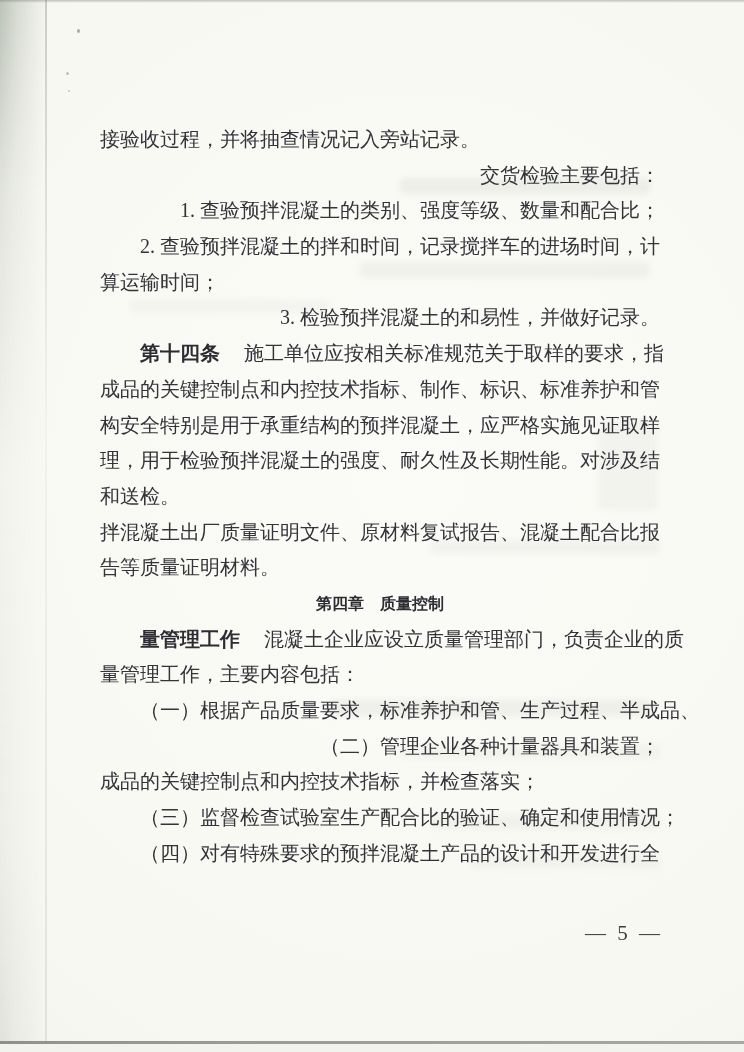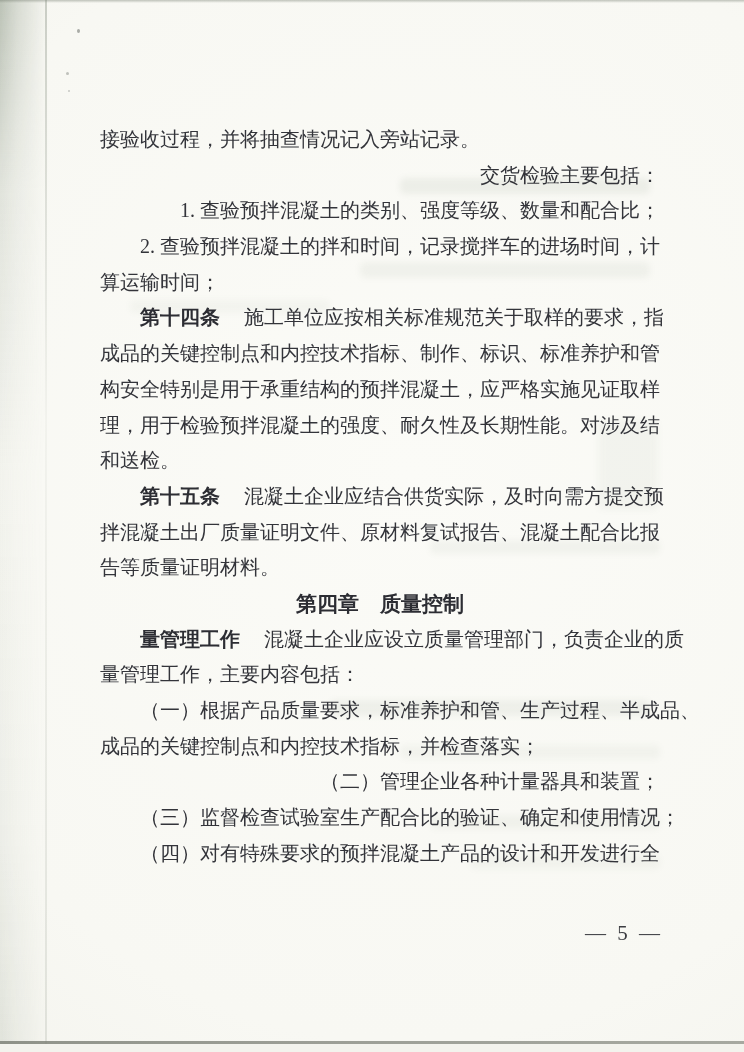--- a/index.html
+++ b/index.html
@@ -45,21 +45,21 @@
   .line{
     height:35.7px;line-height:35.7px;font-size:20px;
     white-space:nowrap;letter-spacing:0;
   }
   .ind{padding-left:40px;text-align:right;}
   .lead{
     font-family:Liberation Mono, monospace;
     font-weight:bold;margin-right:24px;color:#2c2d33;
   }
   .chapter{
-    text-align:center;font-weight:bold;font-size:21px;
+    text-align:center;font-weight:bold;font-size:16px;
     font-family:"Liberation Sans","DejaVu Sans",sans-serif;
     color:#2c2d33;white-space:normal;
   }
   .page-number{
     position:absolute;top:918px;right:81px;
     font-size:21px;color:#3c3d42;letter-spacing:3px;
     line-height:30px;
   }
   
   .smudge{
@@ -95,33 +95,33 @@
   <div class="speck" style="left:77px;top:29px;width:3px;height:4px;opacity:.55"></div>
   <div class="speck" style="left:66px;top:72px;width:3px;height:3px;opacity:.4"></div>
   <div class="speck" style="left:68px;top:90px;width:2px;height:2px;opacity:.35"></div>
 
   <div class="text-block">
     <div class="line">接验收过程，并将抽查情况记入旁站记录。</div>
     <div class="line ind">交货检验主要包括：</div>
     <div class="line ind">1. 查验预拌混凝土的类别、强度等级、数量和配合比；</div>
     <div class="line ind">2. 查验预拌混凝土的拌和时间，记录搅拌车的进场时间，计</div>
     <div class="line">算运输时间；</div>
+    <div class="line ind">3. 检验预拌混凝土的和易性，并做好记录。</div>
     <div class="line ind"><span class="lead">第十四条</span><span>施工单位应按相关标准规范关于取样的要求，指</span></div>
     <div class="line">成品的关键控制点和内控技术指标、制作、标识、标准养护和管</div>
     <div class="line">构安全特别是用于承重结构的预拌混凝土，应严格实施见证取样</div>
     <div class="line">理，用于检验预拌混凝土的强度、耐久性及长期性能。对涉及结</div>
     <div class="line">和送检。</div>
-    <div class="line ind"><span class="lead">第十五条</span><span>混凝土企业应结合供货实际，及时向需方提交预</span></div>
     <div class="line">拌混凝土出厂质量证明文件、原材料复试报告、混凝土配合比报</div>
     <div class="line">告等质量证明材料。</div>
     <div class="line chapter">第四章　质量控制</div>
     <div class="line ind"><span class="lead">量管理工作</span><span>混凝土企业应设立质量管理部门，负责企业的质</span></div>
     <div class="line">量管理工作，主要内容包括：</div>
     <div class="line ind">（一）根据产品质量要求，标准养护和管、生产过程、半成品、</div>
+    <div class="line ind">（二）管理企业各种计量器具和装置；</div>
     <div class="line">成品的关键控制点和内控技术指标，并检查落实；</div>
-    <div class="line ind">（二）管理企业各种计量器具和装置；</div>
     <div class="line ind">（三）监督检查试验室生产配合比的验证、确定和使用情况；</div>
     <div class="line ind">（四）对有特殊要求的预拌混凝土产品的设计和开发进行全</div>
   </div>
 
   <div class="page-number">— 5 —</div>
 
 </div>
 
 </body></html>

